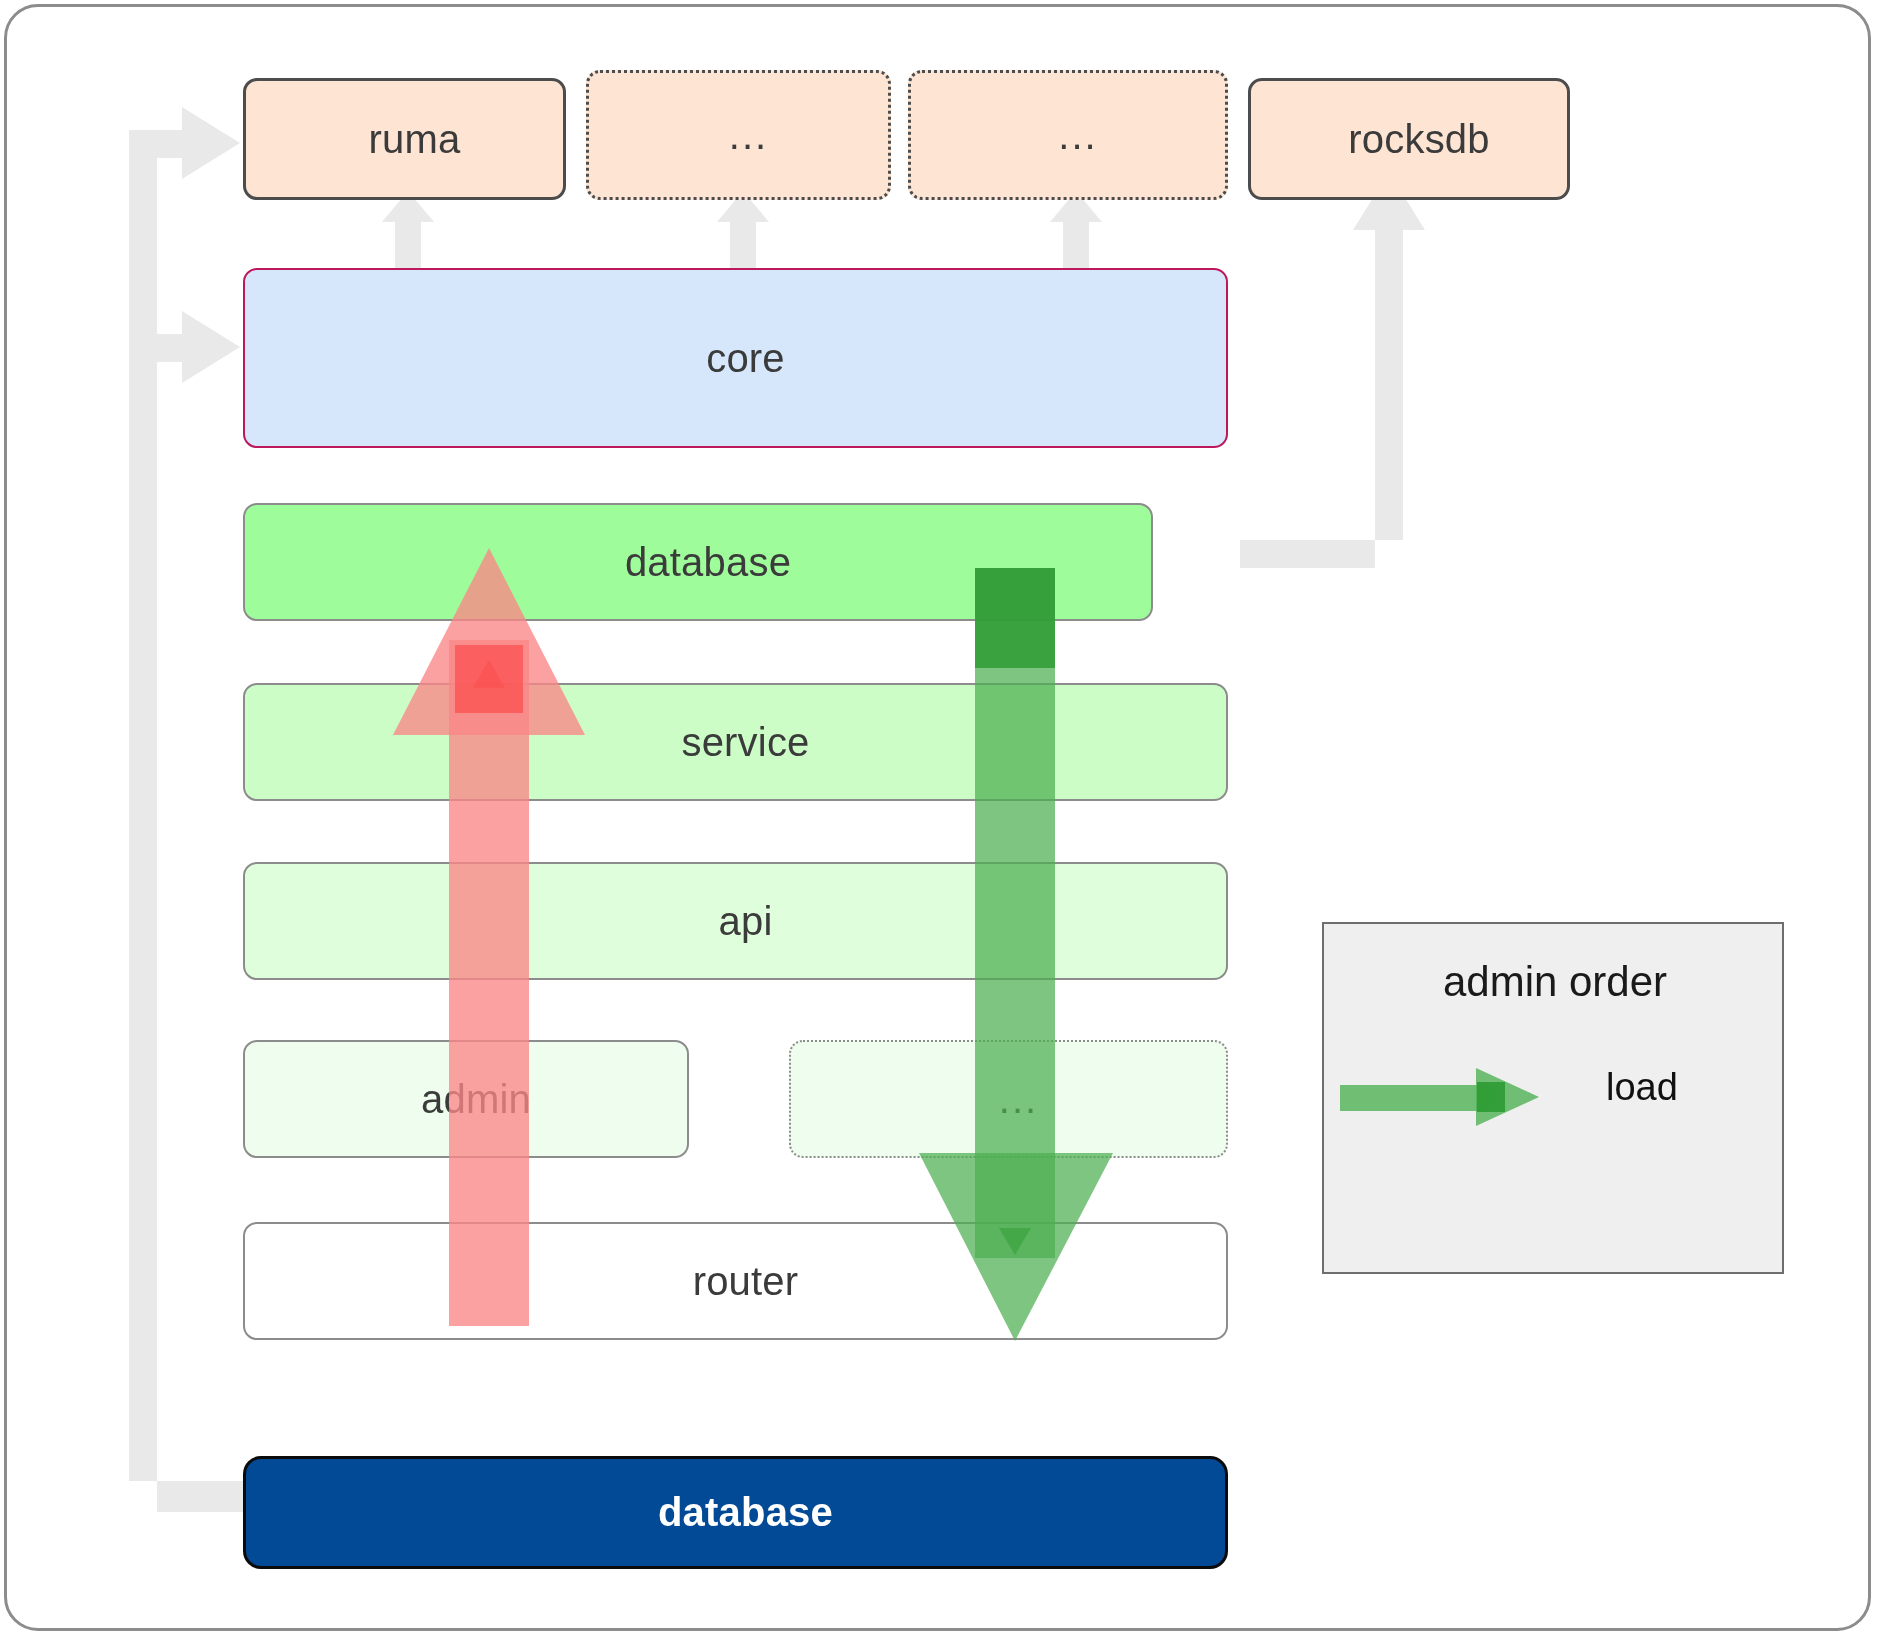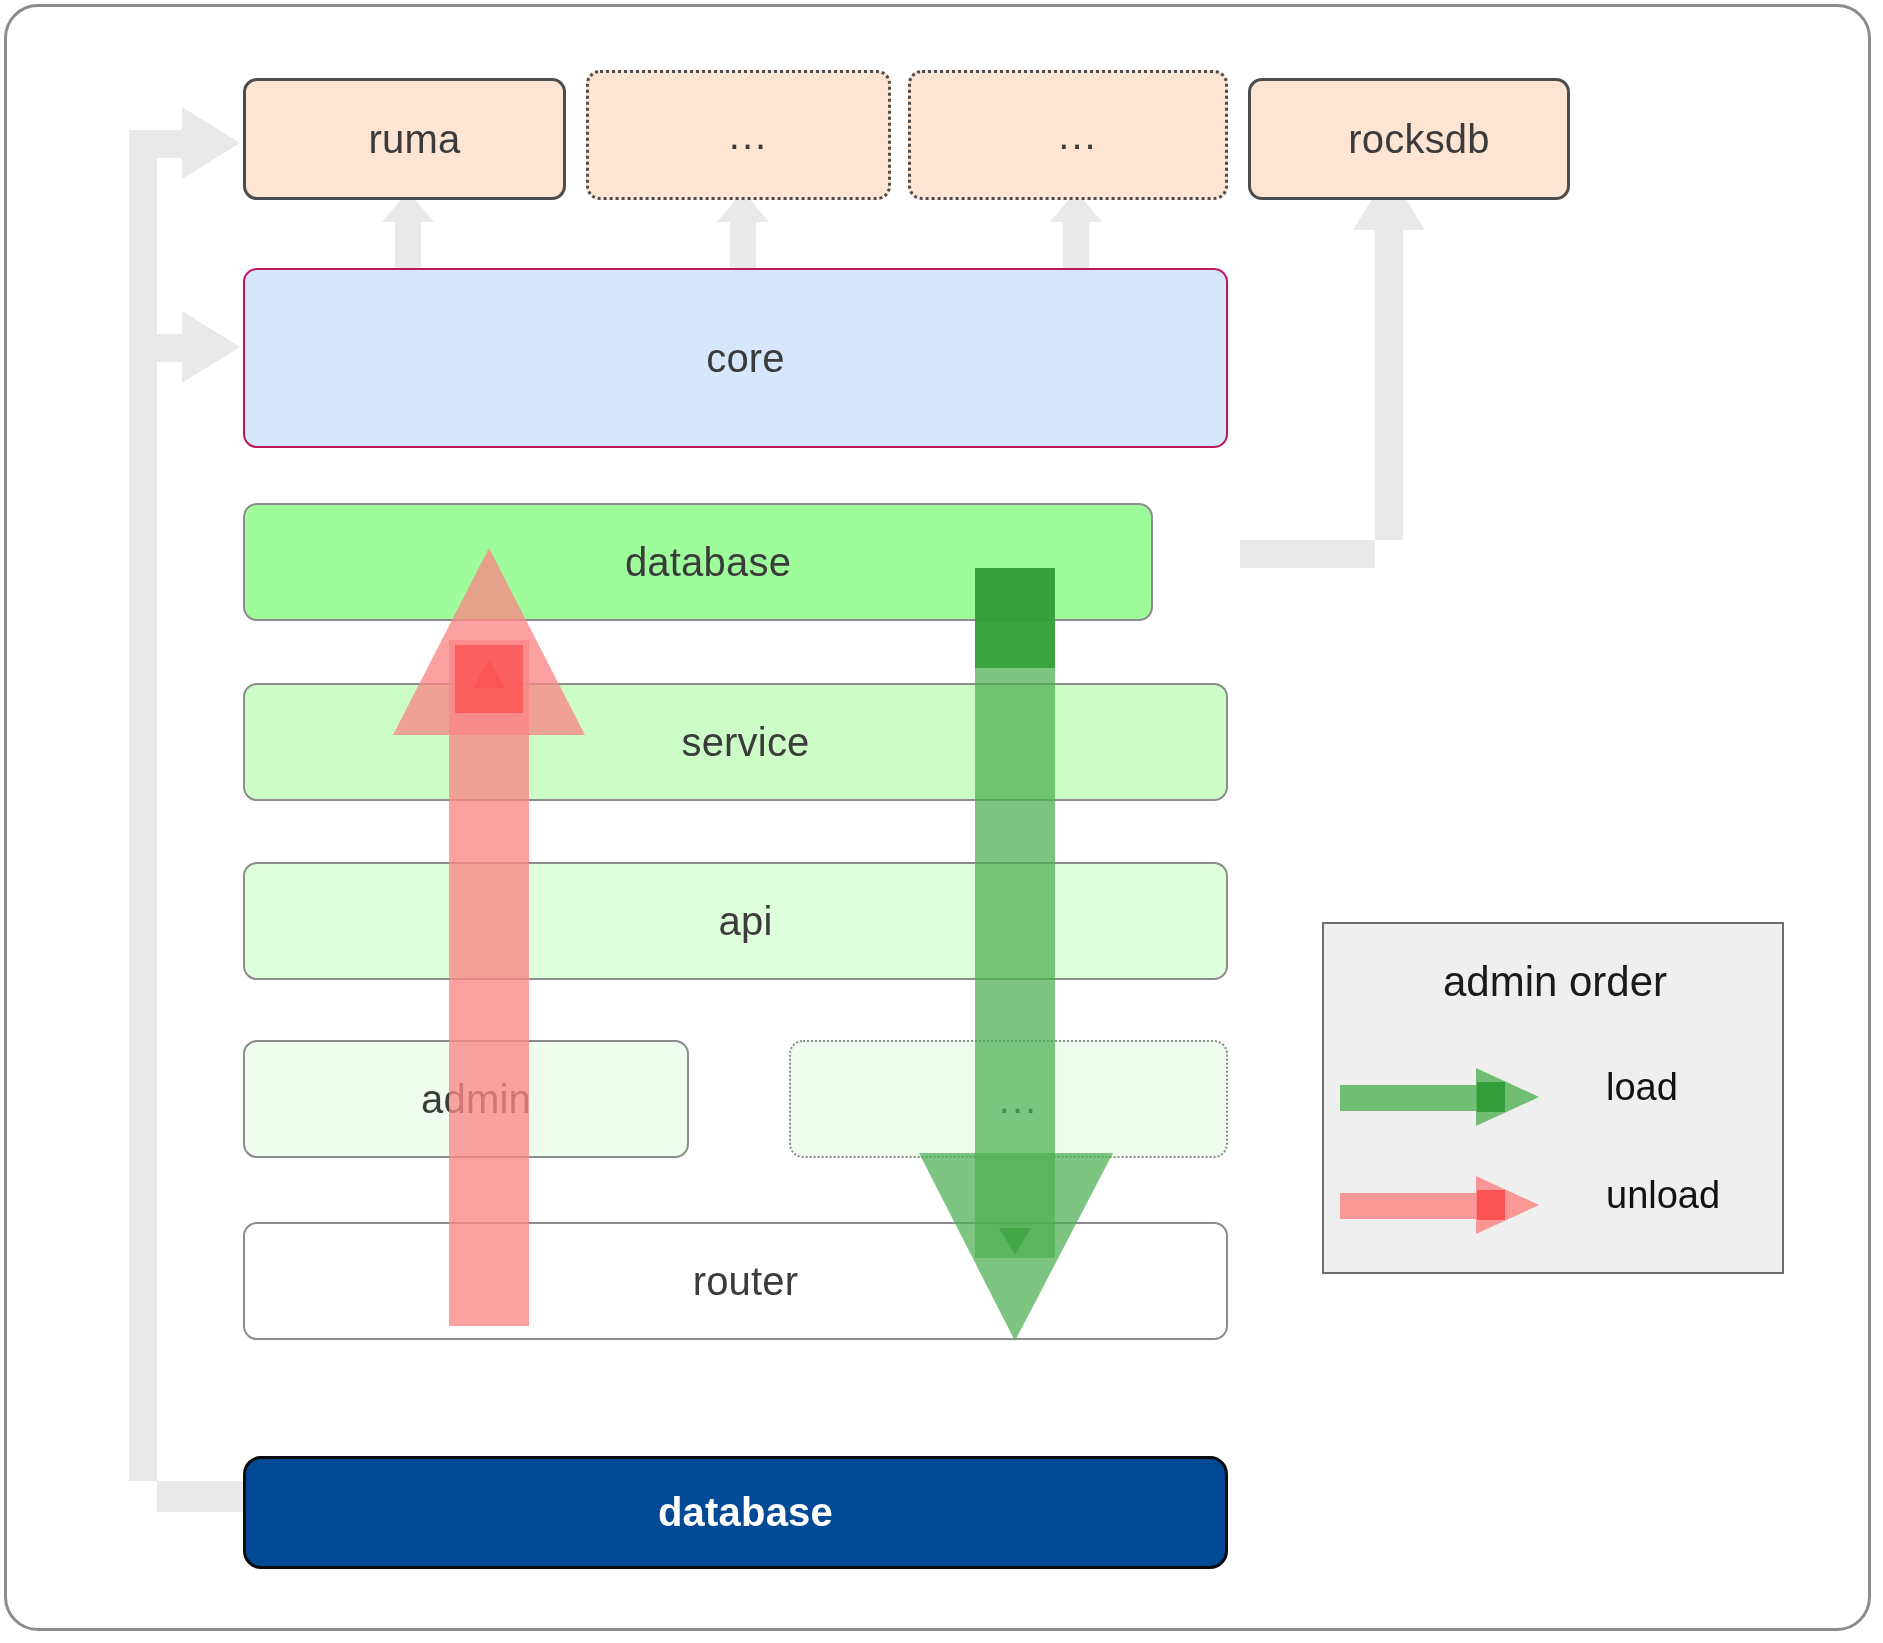--- a/index.html
+++ b/index.html
@@ -236,22 +236,14 @@
 
     <div class="legend-row" style="top:128px;">
       <svg class="legend-arrow" viewBox="0 0 250 90">
         <rect x="6" y="33" width="155" height="26" fill="#4caf50" opacity="0.78"></rect>
         <polygon points="205,45 142,16 142,74" fill="#4caf50" opacity="0.78"></polygon>
         <rect x="143" y="30" width="28" height="30" fill="#2e9b34" opacity="0.9"></rect>
       </svg>
       <span class="legend-label">load</span>
     </div>
 
-    <div class="legend-row" style="top:236px;">
-      <svg class="legend-arrow" viewBox="0 0 250 90">
-        <rect x="6" y="33" width="155" height="26" fill="#fa8787" opacity="0.85"></rect>
-        <polygon points="205,45 142,16 142,74" fill="#fa8787" opacity="0.85"></polygon>
-        <rect x="143" y="30" width="28" height="30" fill="#fb4d4d" opacity="0.9"></rect>
-      </svg>
-      <span class="legend-label">unload</span>
-    </div>
   </div>
 </div>
 
 </body></html>

